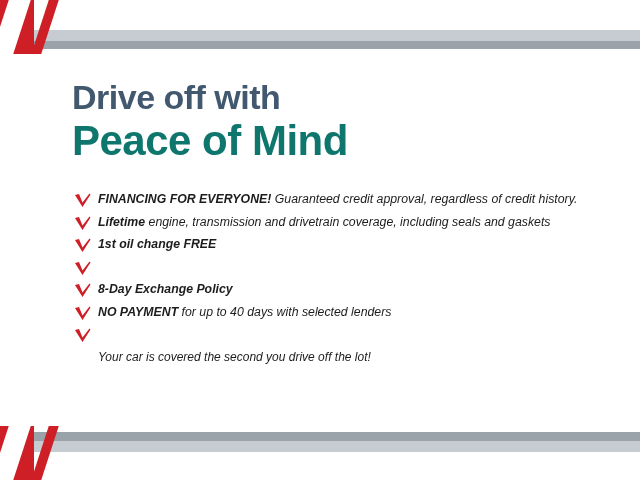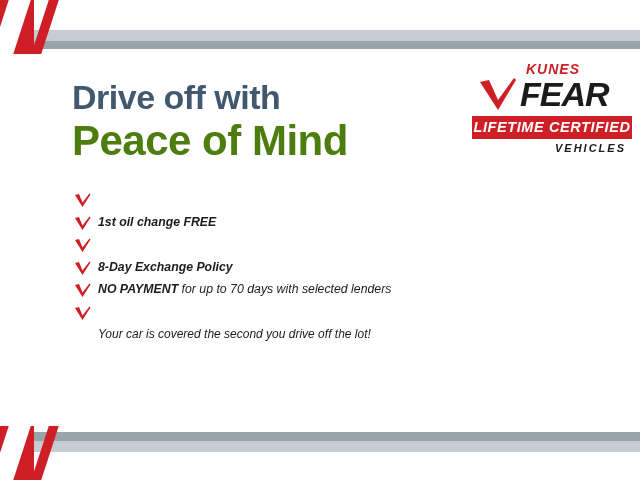--- a/index.html
+++ b/index.html
@@ -66,21 +66,21 @@
     line-height: 38px;
     color: #41586f;
   }
   .headline-l2 {
     font-size: 42px;
     font-weight: bold;
     font-style: normal;
     letter-spacing: -0.5px;
     line-height: 46px;
     margin-top: 2px;
-    color: #4d7c0f;
+    color: #0f766e;
   }
 
   
   .logo {
     position: absolute;
     right: 8px;
     top: 62px;
     width: 160px;
     text-align: center;
   }
@@ -185,41 +185,37 @@
     <div class="bar-red t-red"></div>
     <div class="t-white-slash"></div>
     <div class="bar-red t-red2"></div>
   </div>
 
   <div class="headline">
     <div class="headline-l1">Drive off with</div>
     <div class="headline-l2">Peace of Mind</div>
   </div>
 
-  <div class="logo">
-    <div class="logo-kunes">KUNES</div>
-    <div class="logo-nofear">
-      <svg class="logo-check" viewBox="0 0 40 34">
-        <path d="M2 4 L11 2 L20 22 L36 0 L38 2 L20 32 Z" fill="#cf1f26"></path>
-      </svg>
-      <div class="logo-fear">FEAR</div>
-    </div>
-    <div class="logo-bar">LIFETIME CERTIFIED</div>
-    <div class="logo-vehicles">VEHICLES</div>
-  </div>
 
   <div class="list">
 
     <div class="row">
       <svg class="check" viewBox="0 0 17 15">
           <path d="M1 2 L5 1 L8.5 9.5 L15.5 0.5 L16.5 1.5 L8.5 14 Z" fill="#cf1f26"></path>
         </svg>
-    </div>
-
-
+      <div class="row-text"><b>FINANCING FOR EVERYONE!</b><span> Guaranteed credit approval, regardless of credit history.</span></div>
+    </div>
+
+
+    <div class="row">
+      <svg class="check" viewBox="0 0 17 15">
+          <path d="M1 2 L5 1 L8.5 9.5 L15.5 0.5 L16.5 1.5 L8.5 14 Z" fill="#cf1f26"></path>
+        </svg>
+      <div class="row-text"><b>Lifetime</b><span> engine, transmission and drivetrain coverage, including seals and gaskets</span></div>
+    </div>
 
     <div class="row">
       <svg class="check" viewBox="0 0 17 15">
           <path d="M1 2 L5 1 L8.5 9.5 L15.5 0.5 L16.5 1.5 L8.5 14 Z" fill="#cf1f26"></path>
         </svg>
       <div class="row-text"><b>1st oil change FREE</b><span></span></div>
     </div>
 
 
     <div class="row">
@@ -232,21 +228,21 @@
       <svg class="check" viewBox="0 0 17 15">
           <path d="M1 2 L5 1 L8.5 9.5 L15.5 0.5 L16.5 1.5 L8.5 14 Z" fill="#cf1f26"></path>
         </svg>
       <div class="row-text"><b>8-Day Exchange Policy</b><span></span></div>
     </div>
 
     <div class="row">
       <svg class="check" viewBox="0 0 17 15">
           <path d="M1 2 L5 1 L8.5 9.5 L15.5 0.5 L16.5 1.5 L8.5 14 Z" fill="#cf1f26"></path>
         </svg>
-      <div class="row-text"><b>NO PAYMENT</b><span> for up to 70 days with selected lenders</span></div>
+      <div class="row-text"><b>NO PAYMENT</b><span> for up to 40 days with selected lenders</span></div>
     </div>
 
     <div class="row">
       <svg class="check" viewBox="0 0 17 15">
           <path d="M1 2 L5 1 L8.5 9.5 L15.5 0.5 L16.5 1.5 L8.5 14 Z" fill="#cf1f26"></path>
         </svg>
     </div>
 
     <div class="sub">Your car is covered the second you drive off the lot!</div>
 

